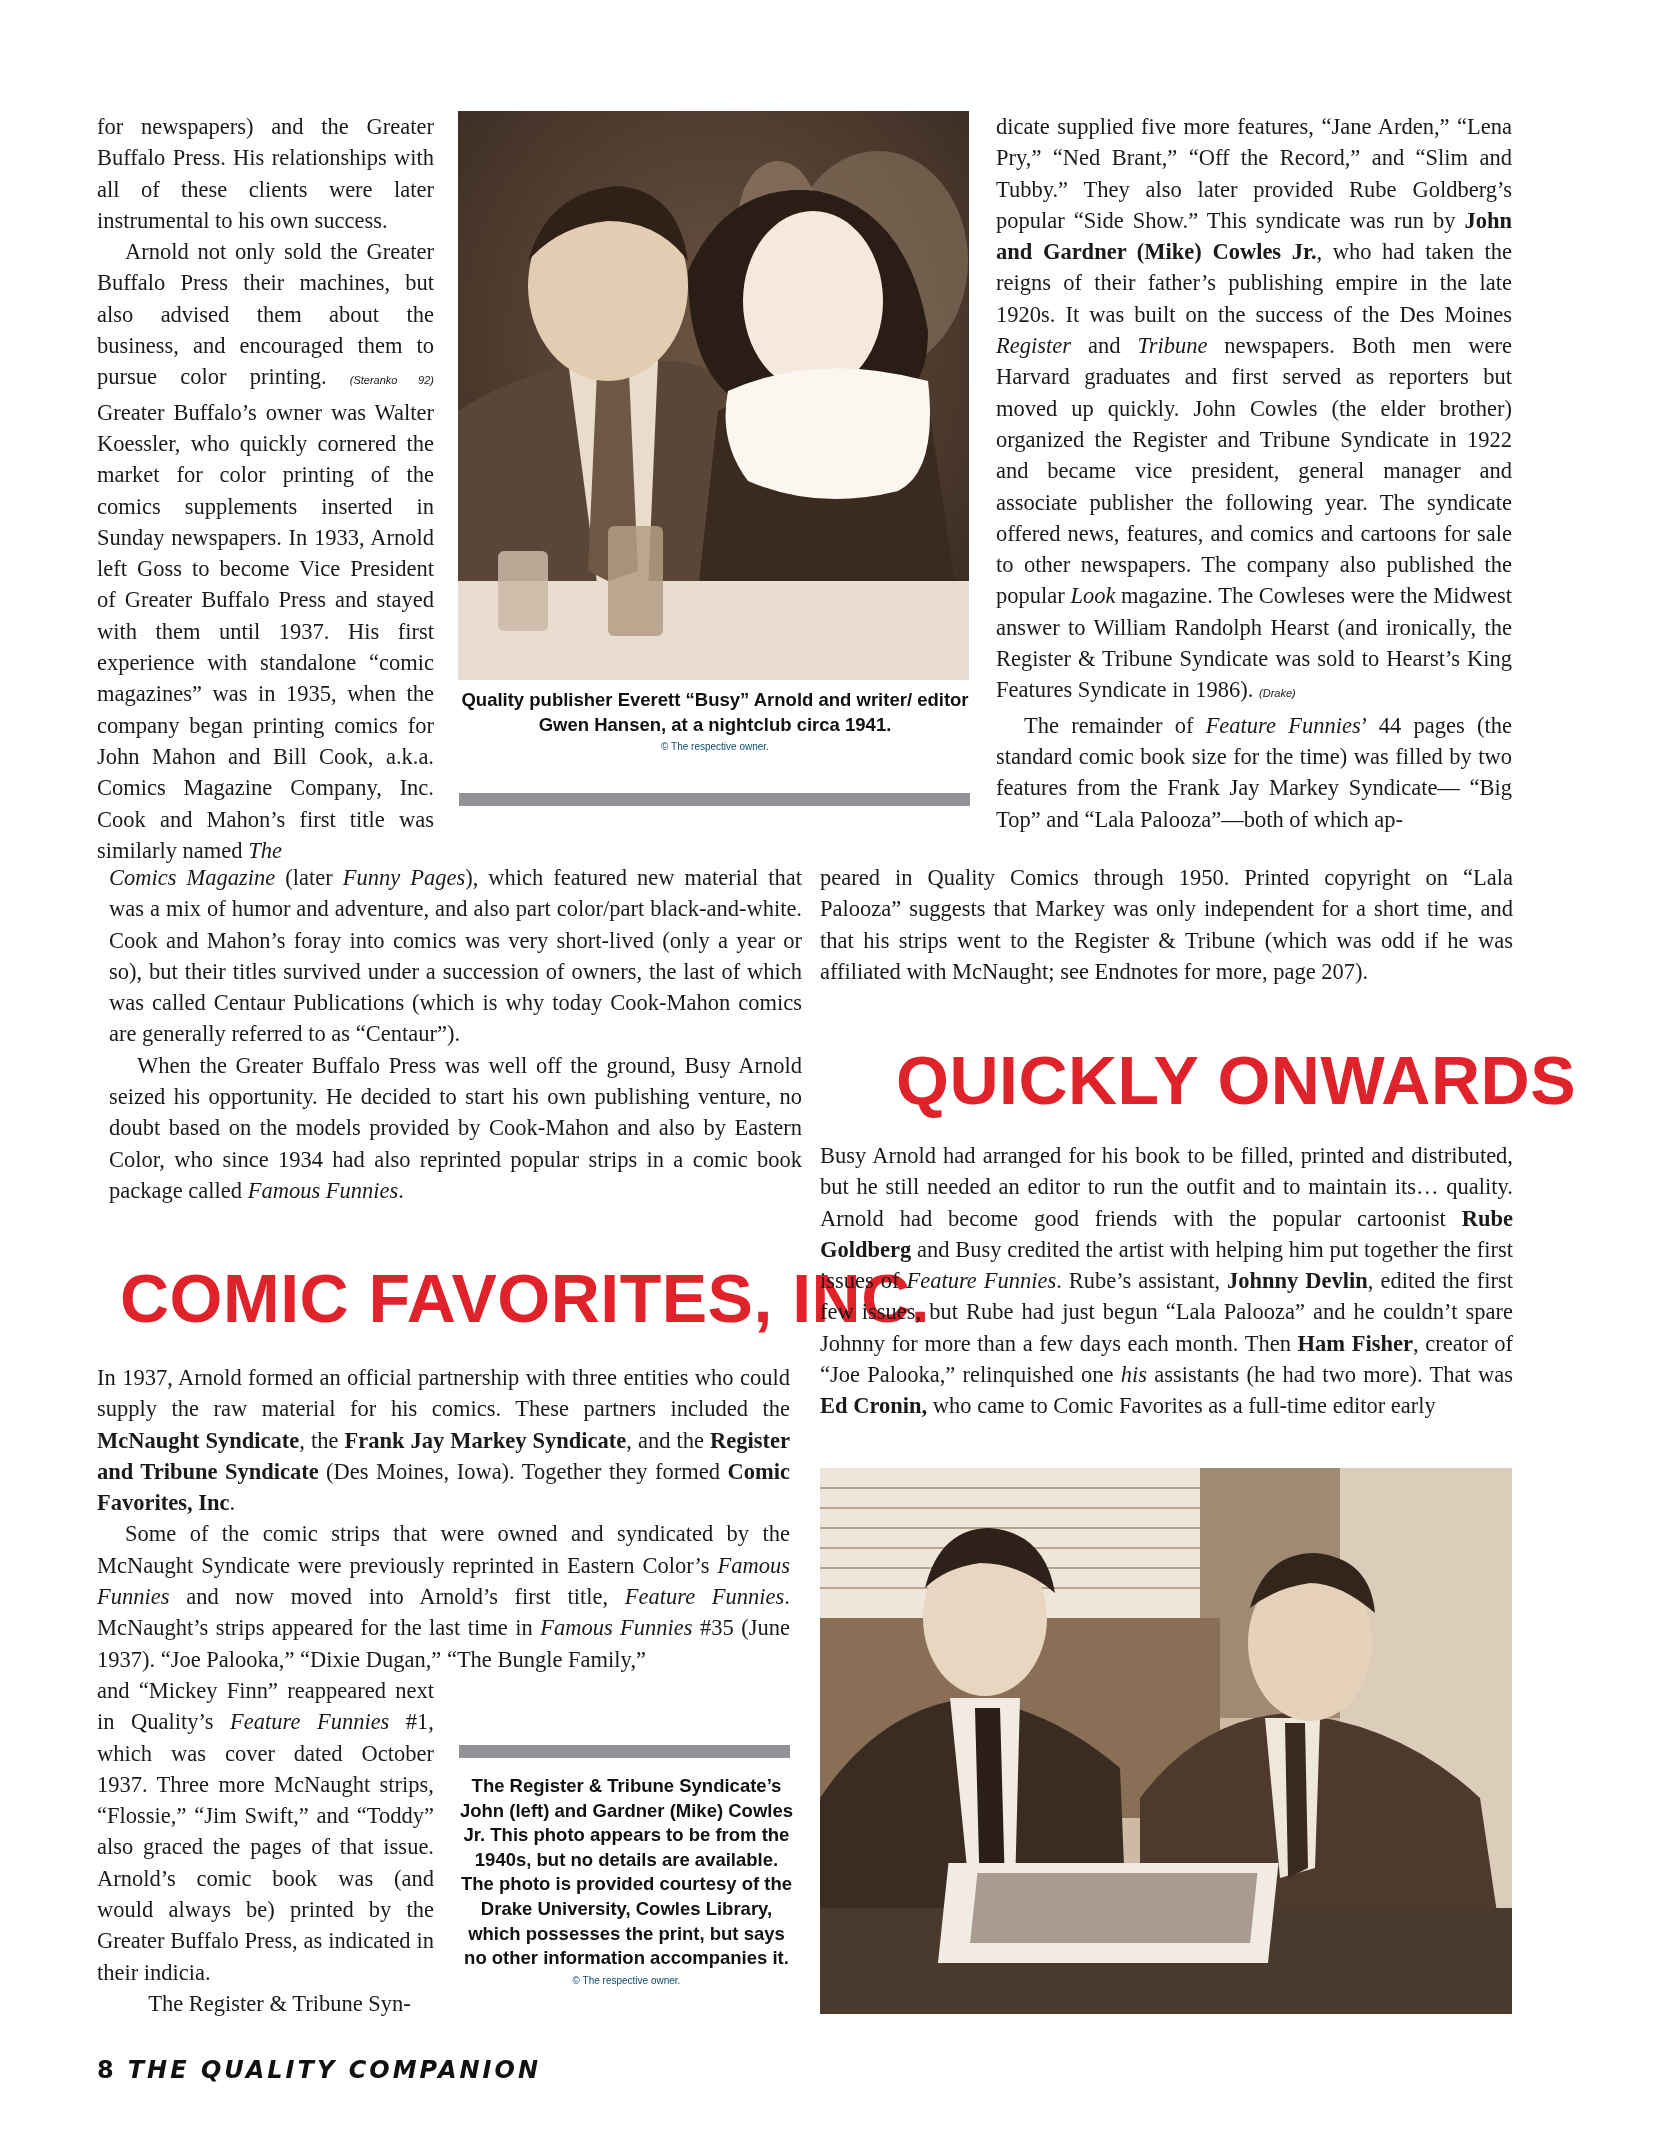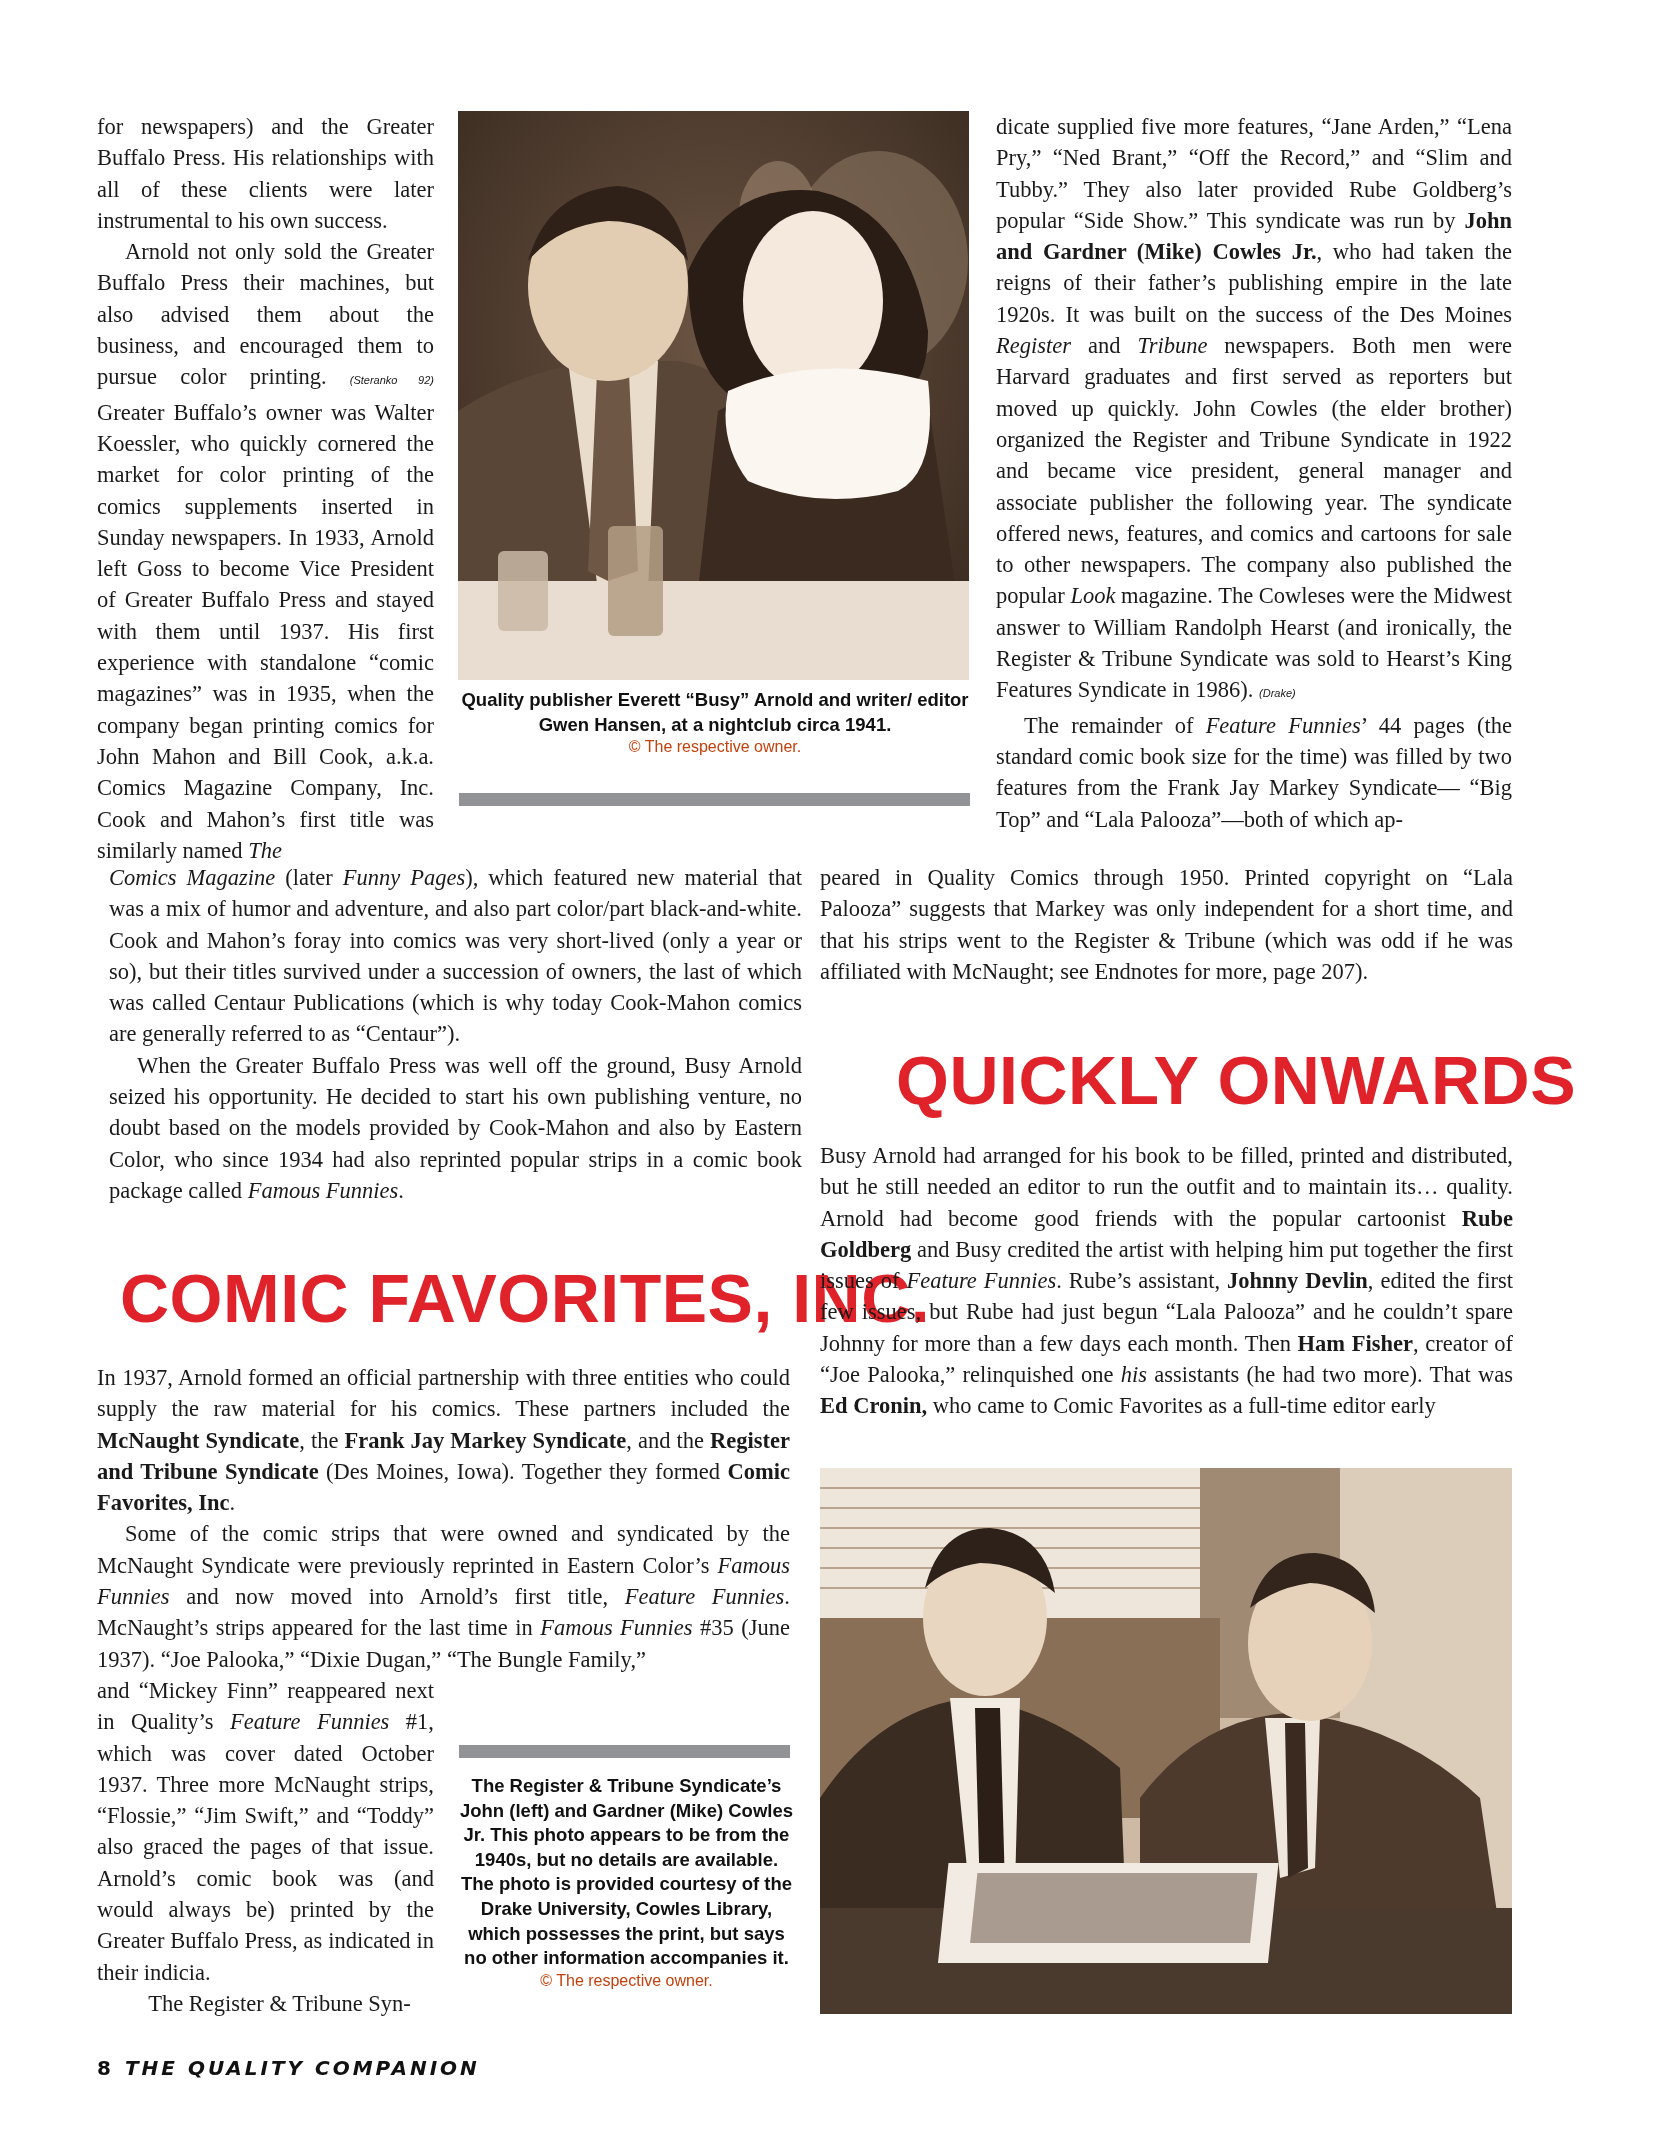--- a/index.html
+++ b/index.html
@@ -18,27 +18,27 @@
     font-weight: bold; color: #e0222a; font-size: 68px; line-height: 60px;
     letter-spacing: 0.5px; white-space: nowrap;
   }
   .caption {
     position: absolute;
     font-family: "Liberation Sans", "DejaVu Sans", sans-serif;
     font-weight: bold; font-size: 18.5px; line-height: 24.6px; color: #111; text-align: center;
   }
   .credit {
     font-family: "Liberation Sans", "DejaVu Sans", sans-serif;
-    font-weight: normal; font-size: 16px; line-height: 20px; color: #c2410c;
+    font-weight: normal; font-size: 10px; line-height: 20px; color: #0c4a6e;
   }
   .graybar { position: absolute; background: #929396; height: 13px; }
   .photo { position: absolute; overflow: hidden; }
   .folio {
     position: absolute; left: 97px; top: 2040px;
-    font-family: "DejaVu Sans", sans-serif; font-weight: bold; font-size: 20px; color: #111;
+    font-family: "DejaVu Sans", sans-serif; font-weight: bold; font-size: 24px; color: #111;
     white-space: nowrap;
   }
   .folio .num { margin-right: 14px; }
   .folio .title { font-style: italic; letter-spacing: 3px; }
 </style>
 </head>
 <body>
 
 <div class="page">
 

